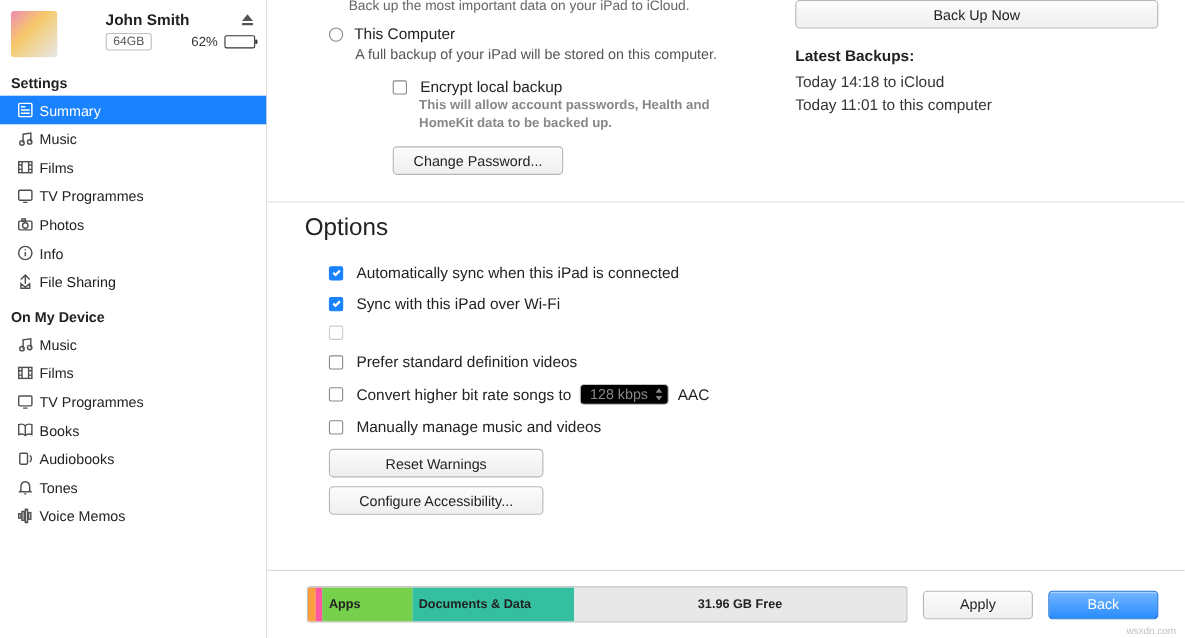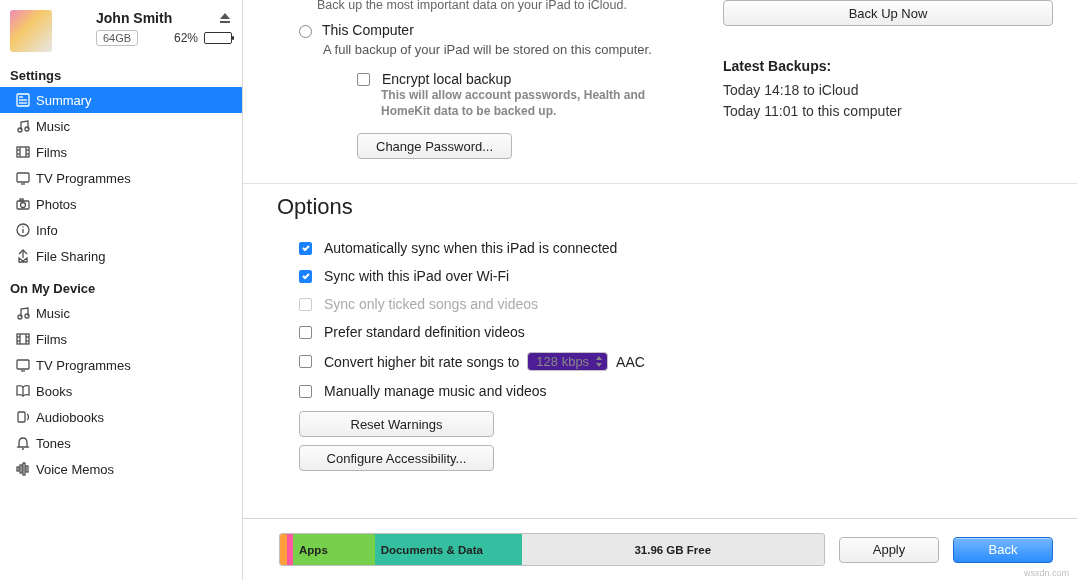--- a/index.html
+++ b/index.html
@@ -33,35 +33,35 @@
   .backup-right { width:330px; padding-top:0; }
   .backup-top-desc { color:#666; font-size:12.5px; margin-left:40px; margin-bottom:10px; margin-top:-2px; }
   .radio-row { display:flex; align-items:flex-start; margin-bottom:4px; }
   .radio { width:13px; height:13px; border:1px solid #888; border-radius:50%; margin-right:10px; margin-top:3px; background:#fff; display:flex; align-items:center; justify-content:center; flex-shrink:0; margin-left:22px; }
   .radio-label { font-size:14px; }
   .radio-desc { font-size:13px; color:#555; margin-left:46px; margin-bottom:14px; }
   .encrypt-row { display:flex; align-items:center; margin-left:80px; margin-top:8px; font-size:14px; }
   .encrypt-desc { font-size:12px; color:#888; margin-left:104px; margin-right:40px; line-height:1.35;font-weight:bold; }
   .btn { display:inline-flex; align-items:center; justify-content:center; border:1px solid #b5b5b5; border-radius:4px; background: linear-gradient(#fcfcfc,#efefef); height:26px; padding: 0 18px; font-size:13px; cursor:default; }
   .change-pw { margin-left:80px; margin-top:14px; }
-  .btn-row-right { display:flex; gap:3px; margin-bottom:32px; }
+  .btn-row-right { display:flex; gap:3px; margin-bottom:16px; }
   .btn-row-right .btn { flex:1; }
   .latest-hdr { font-weight:600; font-size:14px; margin-bottom:6px; }
   .latest-line { font-size:14px; color:#333; line-height:1.5; }
 
   .divider { height:1px; background:#e2e2e2; margin: 24px -24px 10px -34px; }
   .section-title { font-size:22px; font-weight:400; margin: 8px 0 20px 0; color:#222; }
   .opt-row { display:flex; align-items:center; margin-left:22px; margin-bottom:12px; font-size:14px; }
   .opt-row.disabled { color:#aaa; }
   .chk { width:13px; height:13px; border:1px solid #888; border-radius:2px; background:#fff; margin-right:12px; display:flex; align-items:center; justify-content:center; flex-shrink:0; }
   .chk.checked { background:#1a82ff; border-color:#1a82ff; }
   .chk.checked svg { display:block; }
   .chk svg { display:none; stroke:#fff; stroke-width:2; fill:none; }
   .opt-row.disabled .chk { border-color:#ccc; }
-  .bitrate-sel { border:1px solid #c3c3c3; border-radius:4px; padding:1px 18px 1px 8px; background:#4c1d95; color:#888; margin:0 8px; position:relative; font-size:13px; }
+  .bitrate-sel { border:1px solid #c3c3c3; border-radius:4px; padding:1px 18px 1px 8px; background:#000000; color:#888; margin:0 8px; position:relative; font-size:13px; }
   .bitrate-sel::after{content:""; position:absolute; right:5px; top:3px; border-left:3px solid transparent; border-right:3px solid transparent; border-bottom:4px solid #888;}
   .bitrate-sel::before{content:""; position:absolute; right:5px; bottom:3px; border-left:3px solid transparent; border-right:3px solid transparent; border-top:4px solid #888;}
   .opt-btns { margin-left:22px; }
   .opt-btns .btn { display:flex; width:195px; justify-content:center; margin-bottom:8px; }
 
   .footer { border-top:1px solid #d6d6d6; padding:14px 24px 14px 12px; display:flex; align-items:center; gap:14px; margin-left:0; }
   .storage { flex:1; height:33px; border:1px solid #bfbfbf; border-radius:3px; display:flex; overflow:hidden; position:relative; background:#e8e8e8; margin-left:24px; }
   .seg { height:100%; }
   .seg-a{ width:1.2%; background:#ff9e3d; }
   .seg-b{ width:1.2%; background:#ff57a0; }
@@ -293,21 +293,20 @@
       <div class="opt-row">
         <span class="chk checked">
             <svg width="10" height="10" viewBox="0 0 10 10">
               <path d="M2 5 L4 7 L8 3"></path>
             </svg>
           </span>
         <span>Sync with this iPad over Wi-Fi</span>
       </div>
       <div class="opt-row disabled">
         <span class="chk"></span>
-        <span>Sync only ticked songs and videos</span>
       </div>
       <div class="opt-row">
         <span class="chk"></span>
         <span>Prefer standard definition videos</span>
       </div>
       <div class="opt-row">
         <span class="chk"></span>
         <span>Convert higher bit rate songs to</span>
         <span class="bitrate-sel">128 kbps</span>
         <span>AAC</span>

